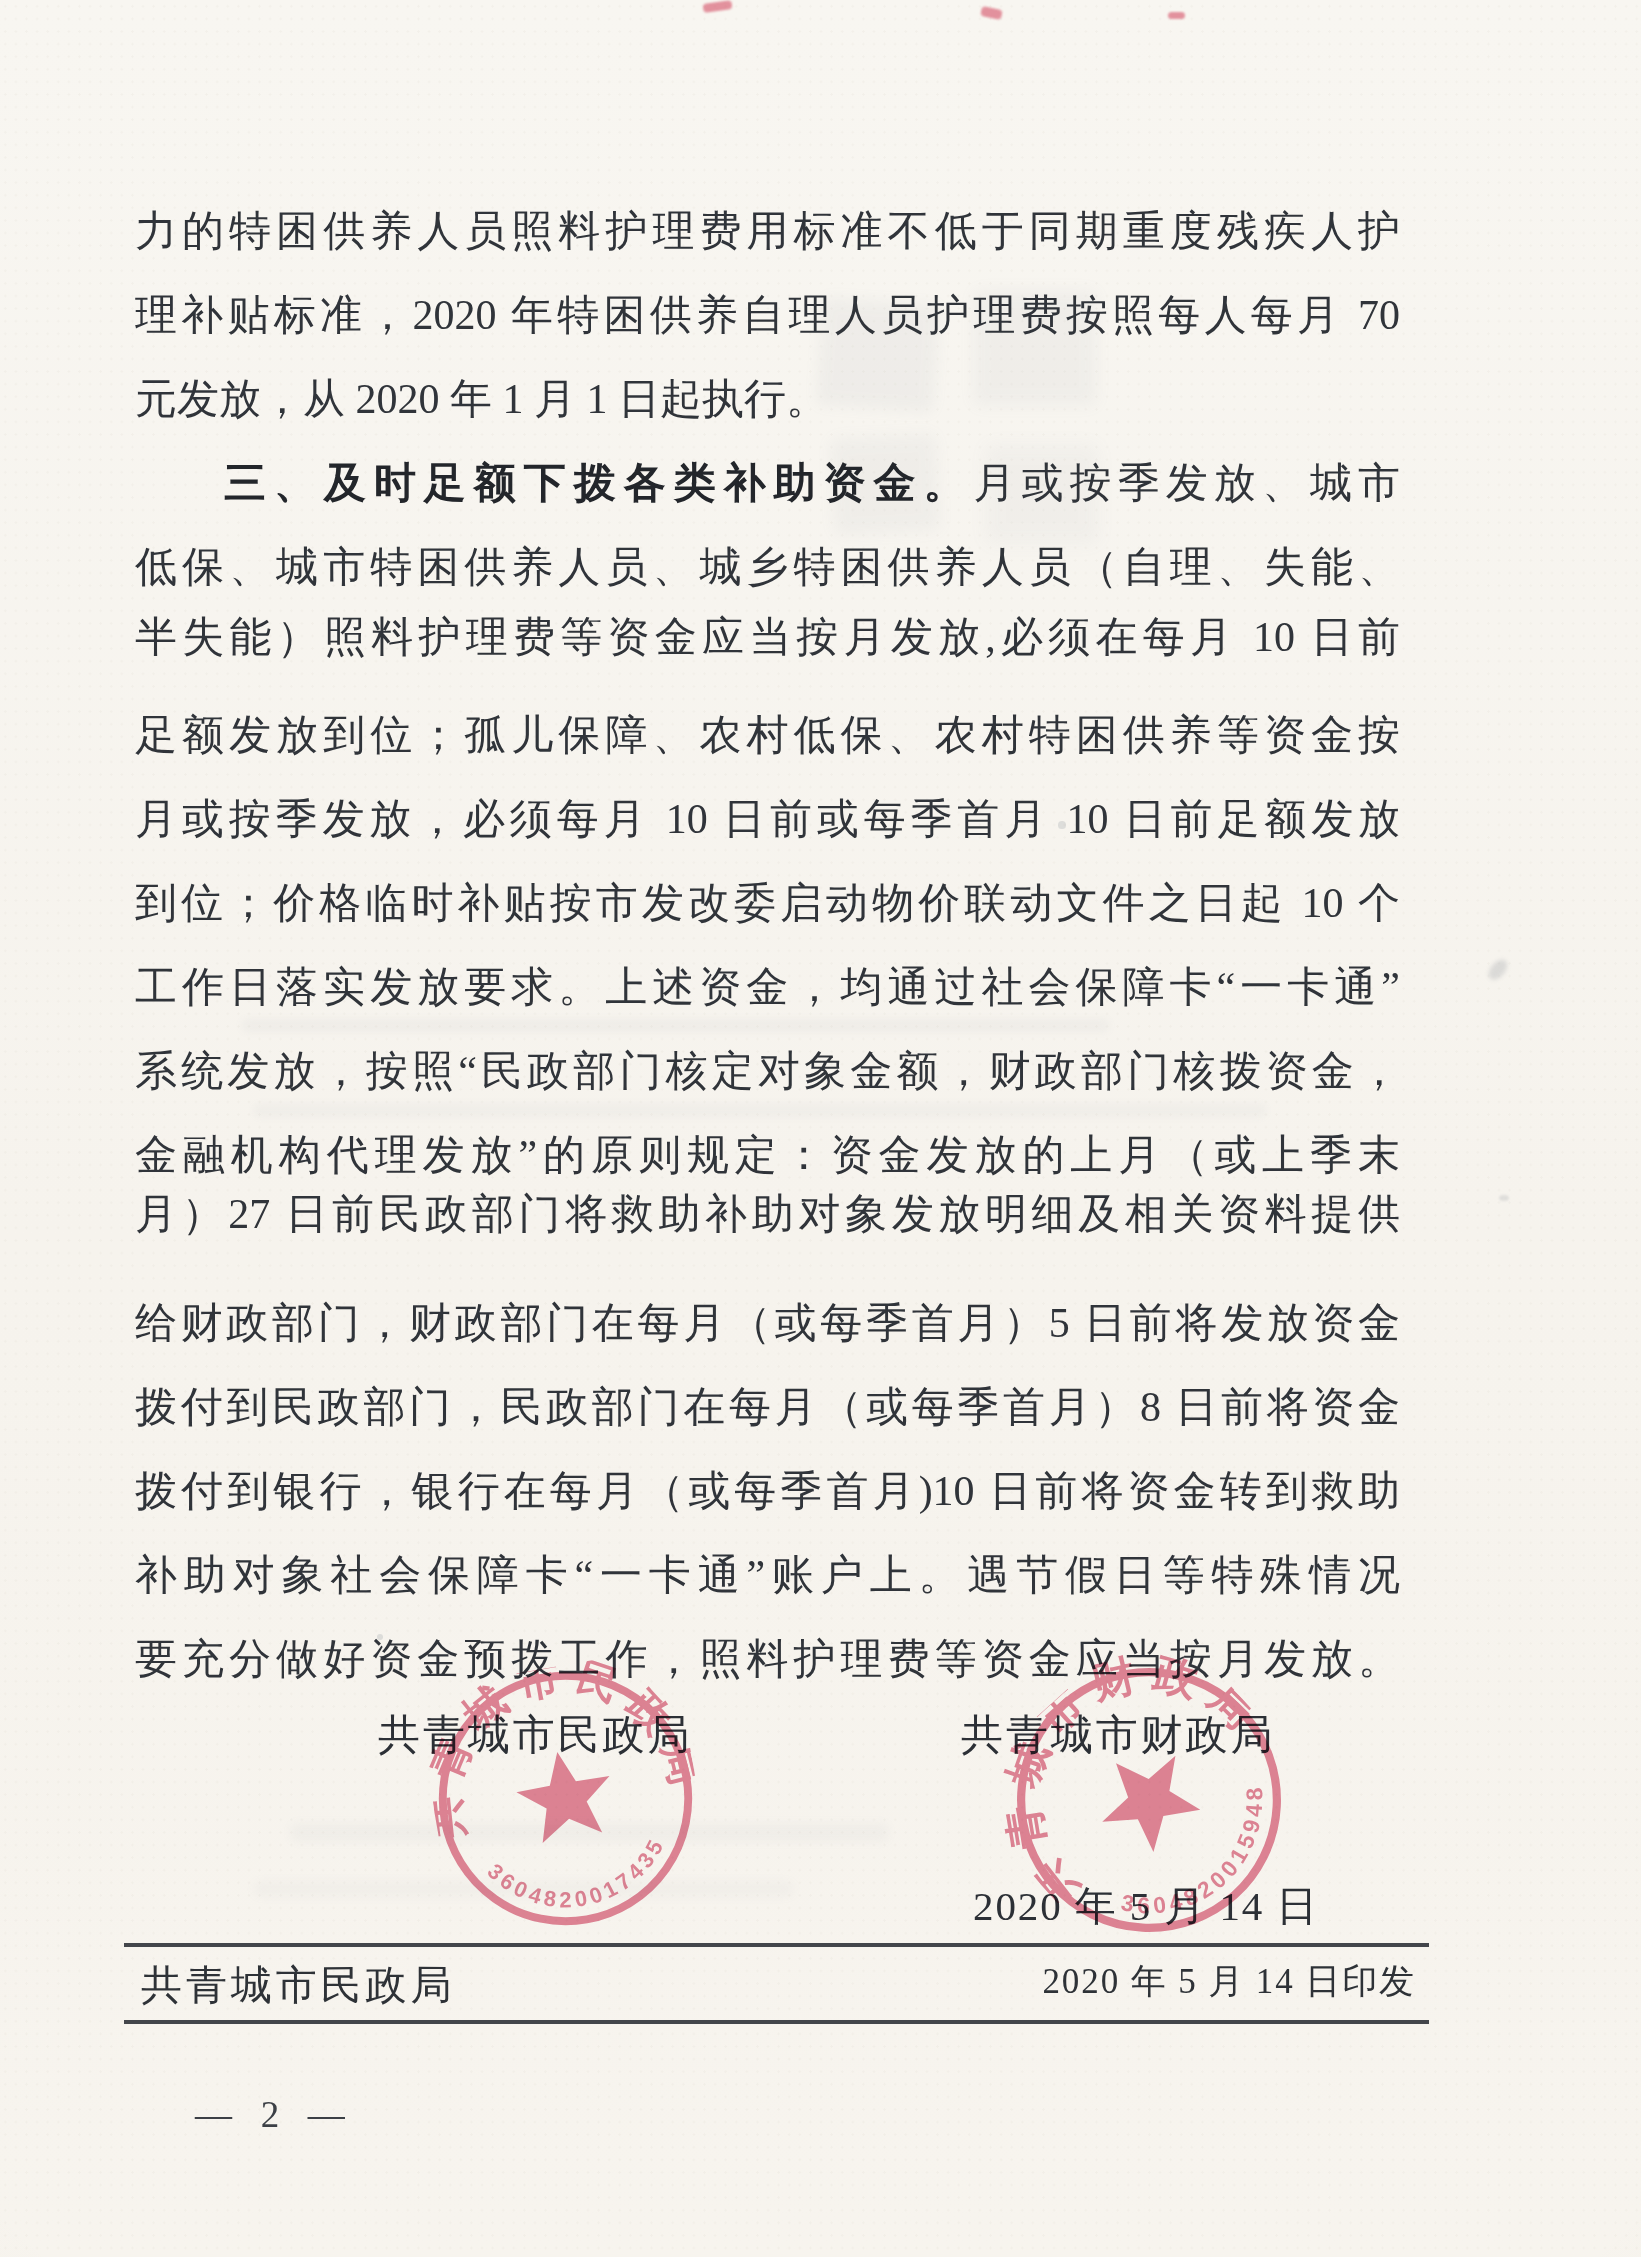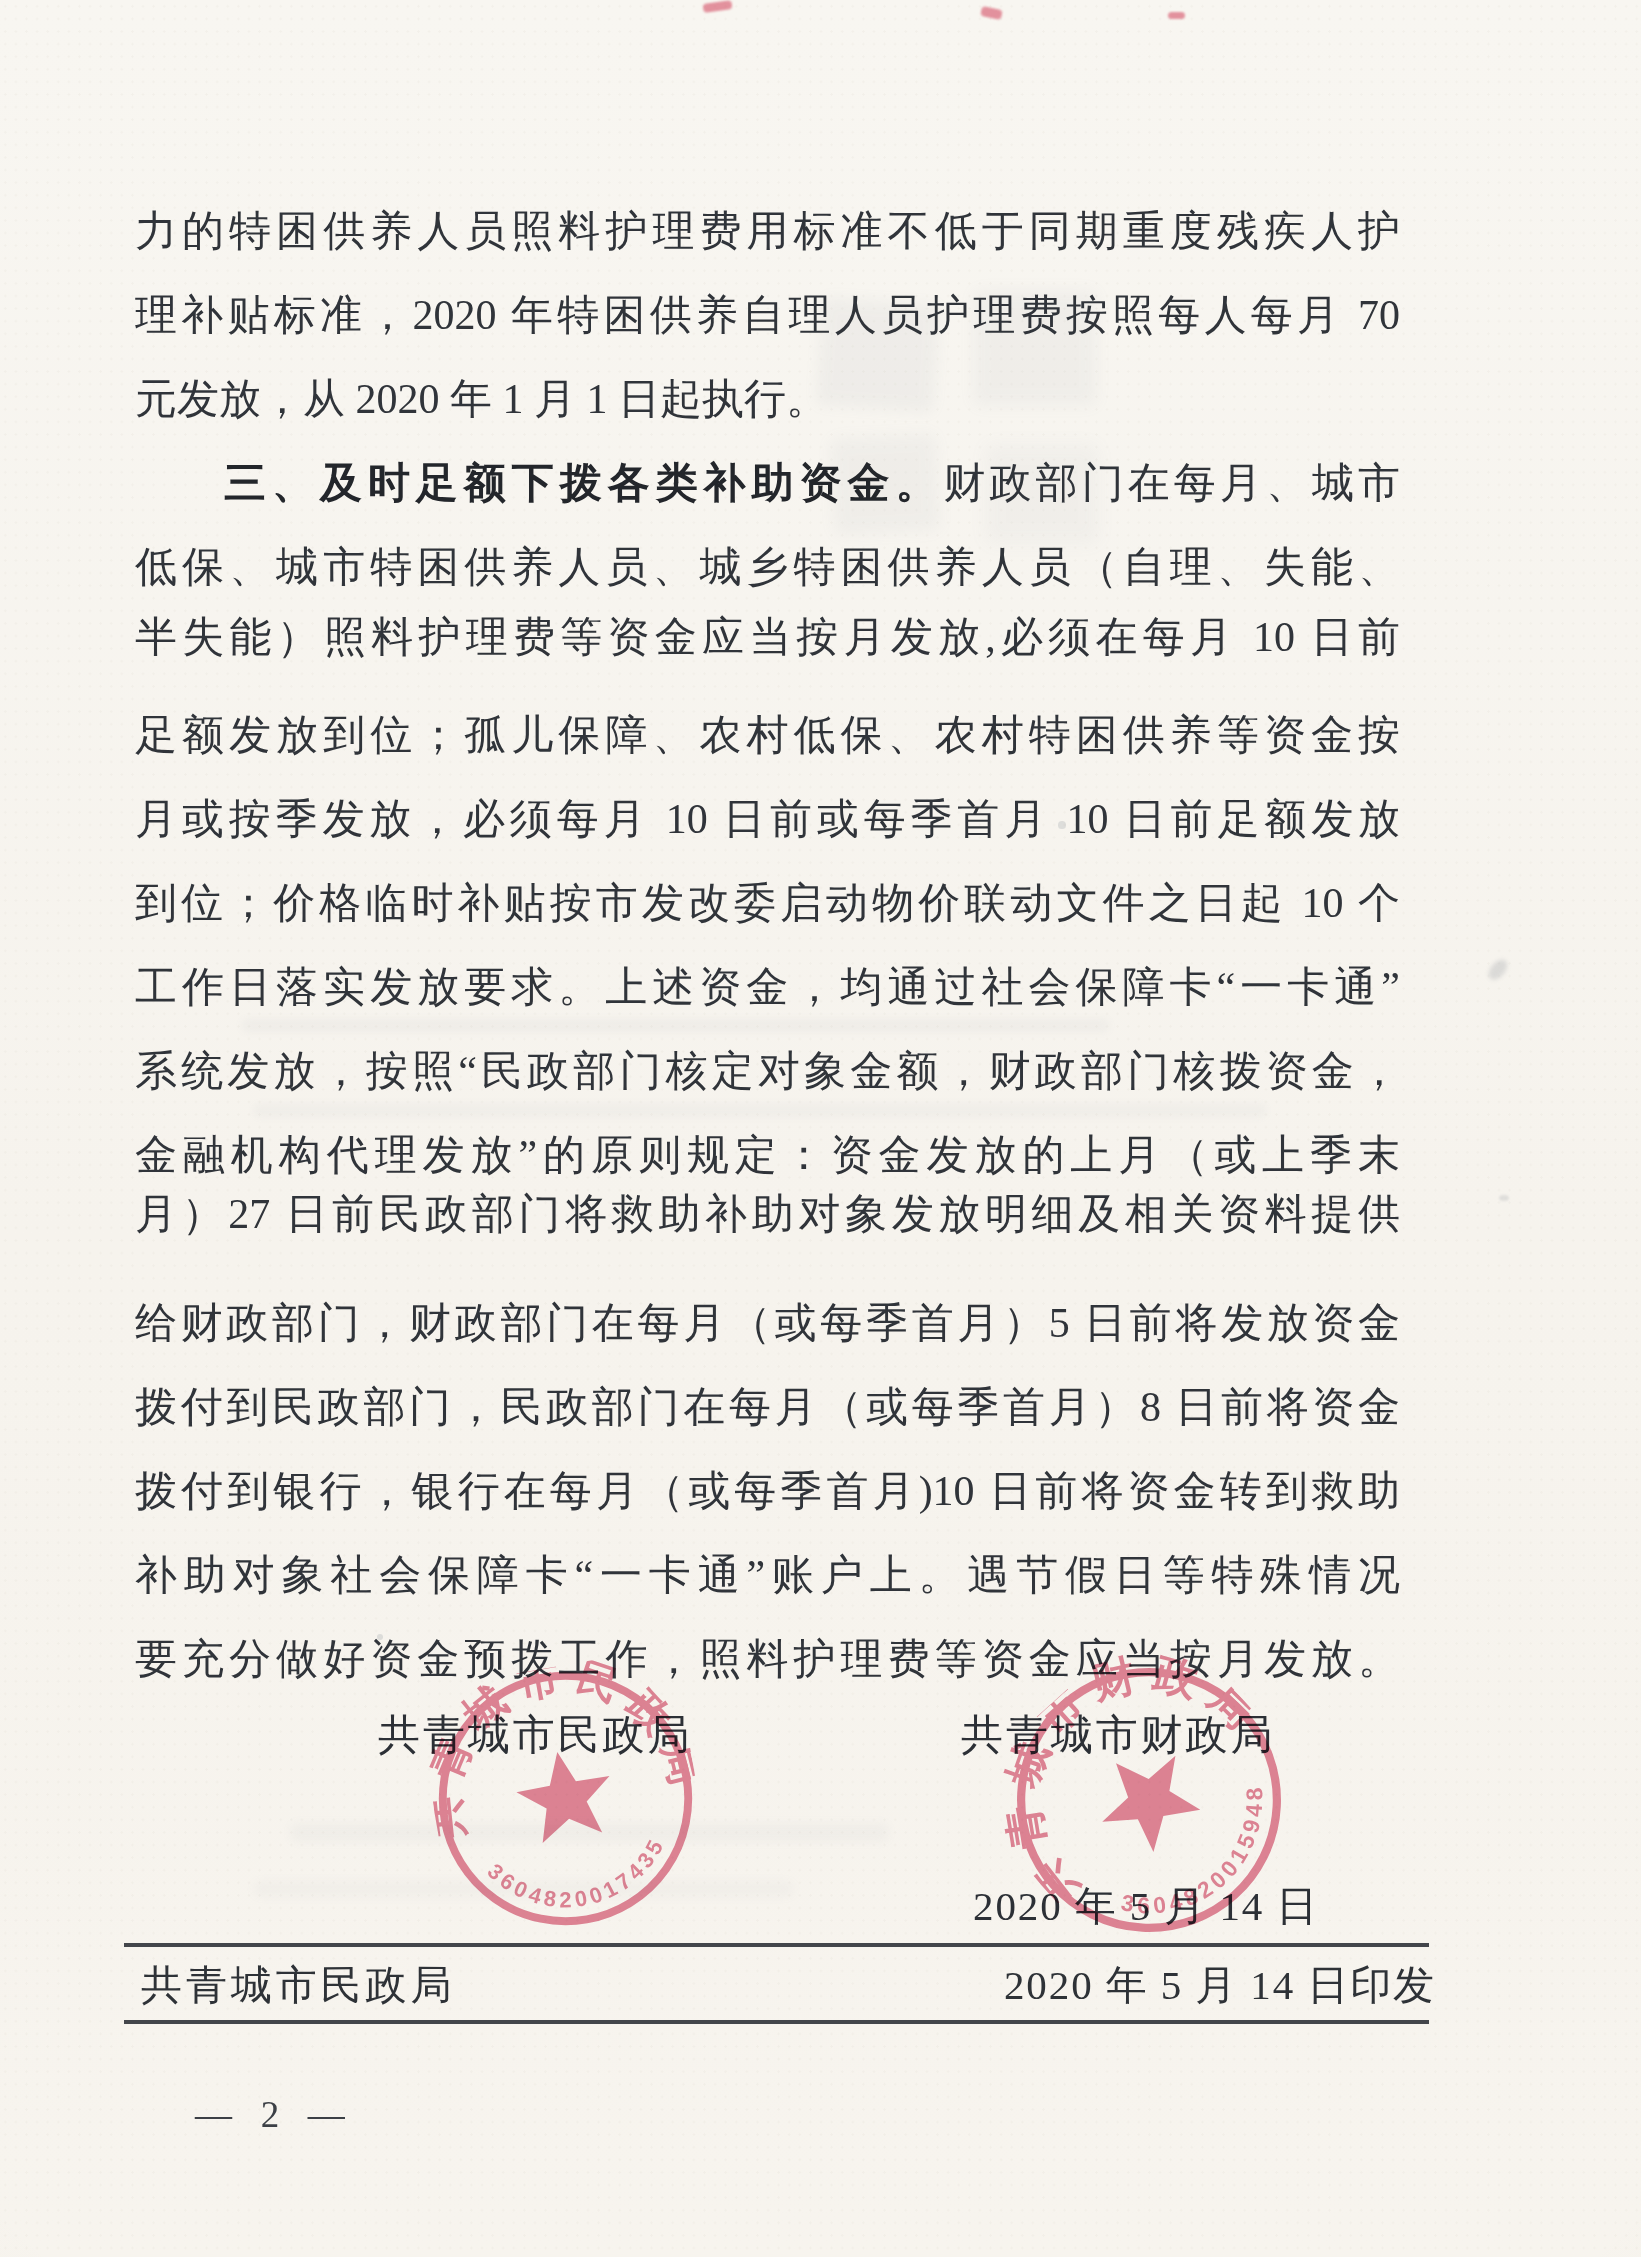--- a/index.html
+++ b/index.html
@@ -34,21 +34,21 @@
     position:absolute;z-index:2;font-size:42px;color:#2c3036;letter-spacing:2.9px;white-space:nowrap;
   }
   .sig-date{
     position:absolute;z-index:2;font-size:41px;color:#2c3036;letter-spacing:1.9px;white-space:nowrap;
   }
   .seal{position:absolute;z-index:4;mix-blend-mode:multiply;opacity:.82;}
   .seal .ring-text{font-size:47px;letter-spacing:14px;fill:#dd6e87;font-family:"Liberation Sans","DejaVu Sans",sans-serif;font-weight:bold;}
   .seal .code-text{font-size:25px;letter-spacing:5px;fill:#dd6e87;font-family:"Liberation Sans","DejaVu Sans",sans-serif;font-weight:bold;}
   .footer-rule{position:absolute;left:124px;width:1305px;height:3.9px;background:#43464b;z-index:2;}
   .footer-issuer{position:absolute;left:141px;top:1958px;font-size:41px;color:#2e3237;letter-spacing:3.9px;z-index:2;white-space:nowrap;}
-  .footer-date{position:absolute;left:990px;top:1958px;width:446px;text-align:right;font-size:41px;color:#2e3237;letter-spacing:1.9px;z-index:2;white-space:nowrap;}
+  .footer-date{position:absolute;left:970px;top:1958px;width:446px;text-align:right;font-size:35px;color:#2e3237;letter-spacing:1.9px;z-index:2;white-space:nowrap;}
   .page-num{position:absolute;left:195px;top:2093px;font-size:37px;color:#3c4046;letter-spacing:9.7px;z-index:2;white-space:nowrap;}
   .ghost{position:absolute;background:#8d939d;pointer-events:none;z-index:0;border-radius:7.7px;}
   .speck{position:absolute;background:#7a808a;pointer-events:none;z-index:1;border-radius:50%;}
   .redmark{position:absolute;background:#d44f66;pointer-events:none;z-index:1;border-radius:3.9px;filter:blur(1px);opacity:.6;}
 </style>
 </head>
 <body>
 
 <div class="paper-noise"></div>
 <div class="vignette"></div>
@@ -67,21 +67,21 @@
 <div class="redmark" style="left:1168px;top:11.6px;width:17.4px;height:7.7px;"></div>
 <div class="speck" style="left:1491px;top:958px;width:13.5px;height:23px;opacity:.22;filter:blur(1.9px);transform:rotate(40deg);"></div>
 <div class="speck" style="left:1058px;top:821px;width:7.7px;height:7.7px;opacity:.2;"></div>
 <div class="speck" style="left:377px;top:1634px;width:5.8px;height:5.8px;opacity:.2;"></div>
 <div class="speck" style="left:1499px;top:1195px;width:9.7px;height:5.8px;opacity:.18;filter:blur(1px);"></div>
 
 <div class="line" style="top:203px">力的特困供养人员照料护理费用标准不低于同期重度残疾人护</div>
 <div class="line" style="top:287px">理补贴标准，2020 年特困供养自理人员护理费按照每人每月 70</div>
 <div class="line noj" style="top:371px">元发放，从 2020 年 1 月 1 日起执行。</div>
 
-<div class="line indent" style="top:455px"><span class="lead">三、及时足额下拨各类补助资金。</span><span>财政部门在每月、城市</span></div>
+<div class="line indent" style="top:455px"><span class="lead">三、及时足额下拨各类补助资金。</span><span>月或按季发放、城市</span></div>
 
 <div class="line" style="top:539px">低保、城市特困供养人员、城乡特困供养人员（自理、失能、</div>
 <div class="line" style="top:609px">半失能）照料护理费等资金应当按月发放,必须在每月 10 日前</div>
 <div class="line" style="top:707px">足额发放到位；孤儿保障、农村低保、农村特困供养等资金按</div>
 <div class="line" style="top:791px">月或按季发放，必须每月 10 日前或每季首月 10 日前足额发放</div>
 <div class="line" style="top:875px">到位；价格临时补贴按市发改委启动物价联动文件之日起 10 个</div>
 <div class="line" style="top:959px">工作日落实发放要求。上述资金，均通过社会保障卡“一卡通”</div>
 <div class="line" style="top:1043px">系统发放，按照“民政部门核定对象金额，财政部门核拨资金，</div>
 <div class="line" style="top:1127px">金融机构代理发放”的原则规定：资金发放的上月（或上季末</div>
 <div class="line" style="top:1186px">月）27 日前民政部门将救助补助对象发放明细及相关资料提供</div>

